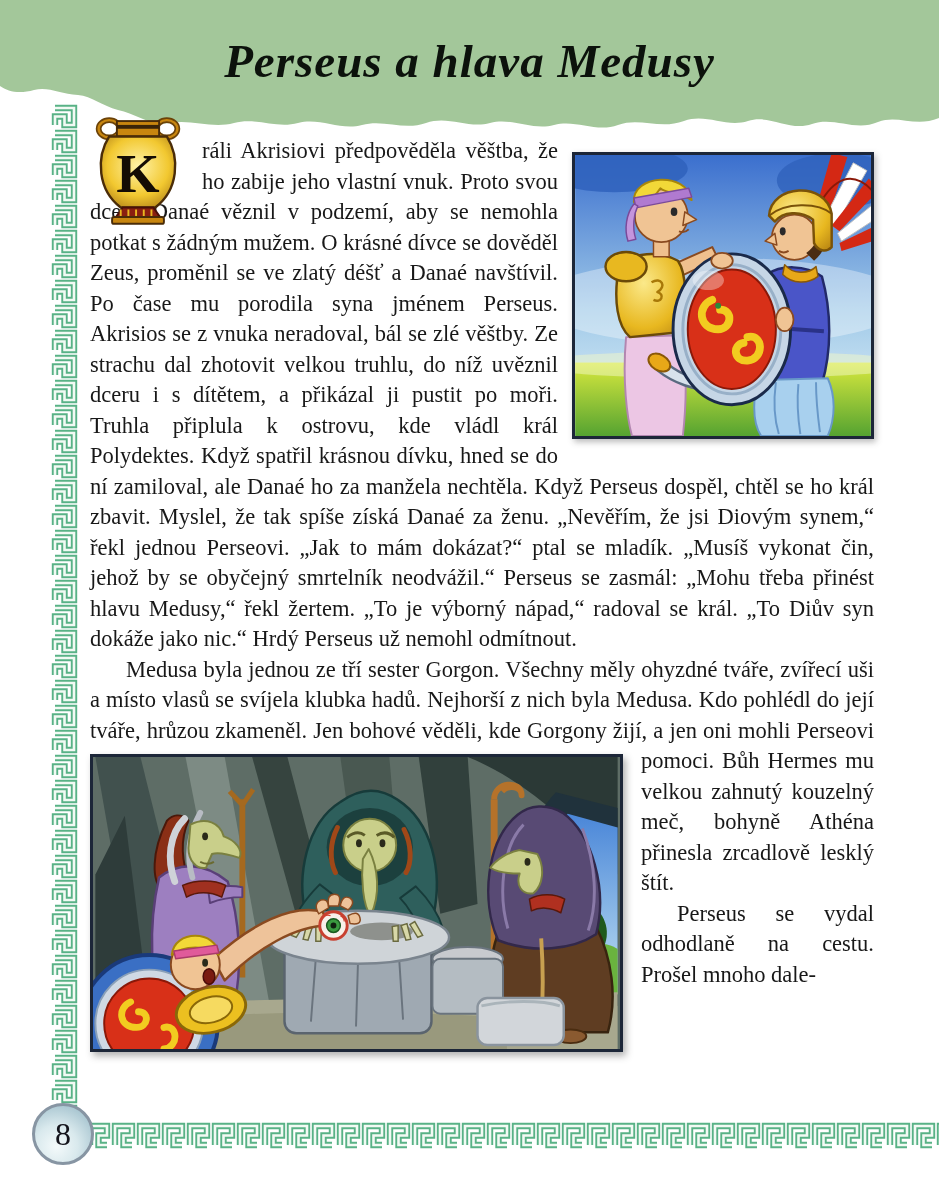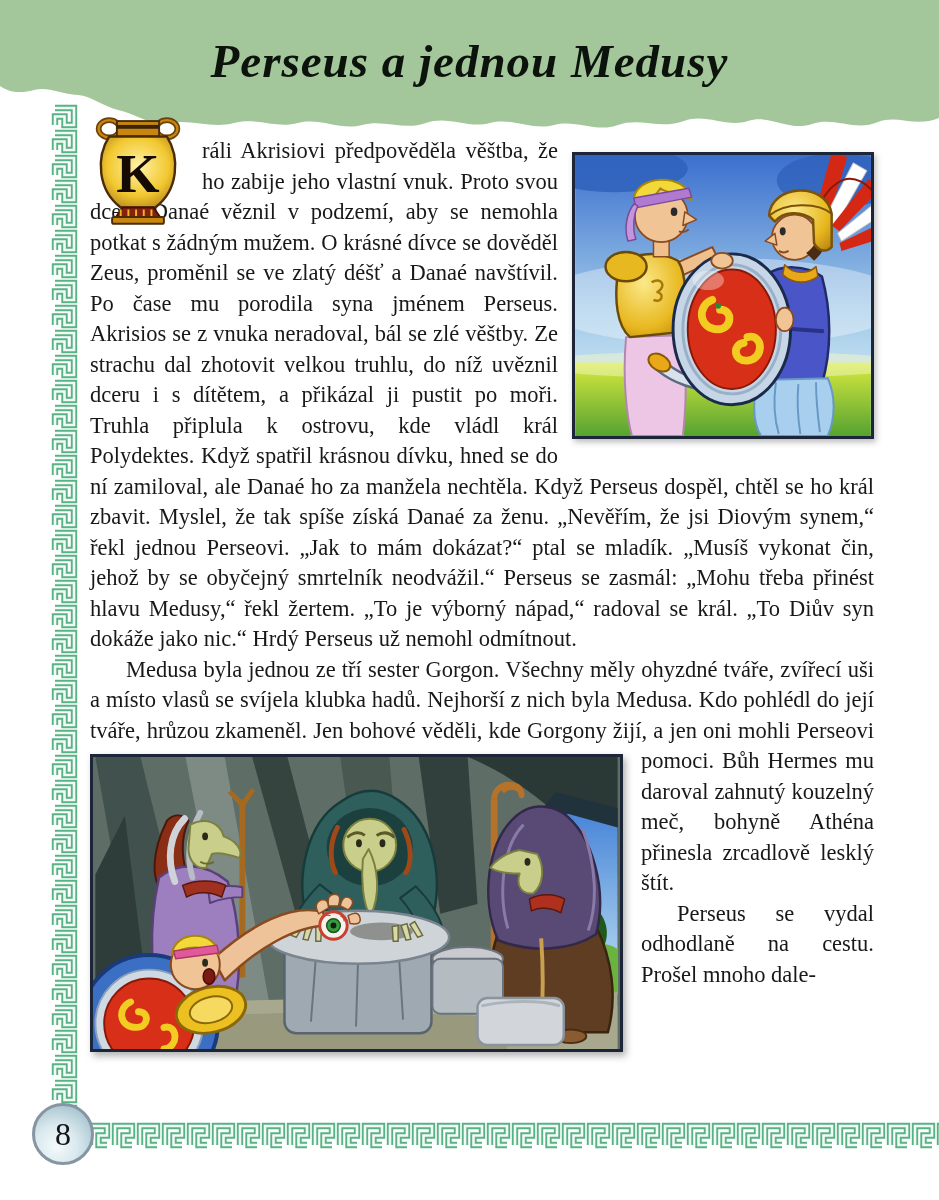--- a/index.html
+++ b/index.html
@@ -46,21 +46,21 @@
 
   <div class="header-band">
     <svg width="939" height="150" viewBox="0 0 939 150">
       <path d="M0,0 H939 V118 C915,128 898,114 878,122 C855,132 834,116 812,124
                C790,132 770,114 748,121 C726,128 706,113 684,121 C660,130 640,117 618,125
                C596,133 576,119 554,125 C532,131 512,117 490,123 C468,129 448,115 426,123
                C404,131 384,119 362,125 C340,131 320,117 298,123 C276,129 256,117 234,123
                C212,129 192,119 170,123 C150,126 136,114 118,110 C102,106 92,96 78,95
                C60,94 48,86 34,90 C20,94 8,92 0,86 Z" fill="#a3c79a"></path>
     </svg>
-    <div class="page-title">Perseus a jednou Medusy</div>
+    <div class="page-title">Perseus a hlava Medusy</div>
   </div>
 
   <div class="border-left">
     <svg width="30" height="1022">
       <defs>
         <pattern id="mv" width="30" height="25" patternUnits="userSpaceOnUse">
           <path d="M5,4 H24 V21 H14.5 V12.5 H5 V21" fill="none" stroke="#58b286" stroke-width="6.4"></path>
           <path d="M5,4 H24 V21 H14.5 V12.5 H5 V21" fill="none" stroke="#f2faf4" stroke-width="2.6"></path>
         </pattern>
       </defs>
@@ -305,19 +305,19 @@
             <path d="M232,164 q4,-4 8,-2 M250,162 q4,2 4,6" fill="none" stroke="#d04030" stroke-width="1.2"></path>
             <g fill="#eec39a" stroke="#8a4a20" stroke-width="1.5">
               <path d="M228,160 q-6,-10 2,-14 q8,-2 8,8 Z"></path>
               <path d="M238,152 q-2,-12 6,-12 q8,0 4,12 Z"></path>
               <path d="M250,152 q2,-12 10,-8 q6,4 -2,12 Z"></path>
               <path d="M258,162 q10,-6 12,2 q2,8 -10,6 Z"></path>
             </g>
           </g>
         </svg>
       </figure>
-      <span>žijí, a jen oni mohli Perseovi pomoci. Bůh Hermes mu daroval zahnutý kouzelný meč, bohyně Athéna přinesla zrcadlově lesklý štít.</span>
+      <span>žijí, a jen oni mohli Perseovi pomoci. Bůh Hermes mu velkou zahnutý kouzelný meč, bohyně Athéna přinesla zrcadlově lesklý štít.</span>
     </div>
 
     <div class="para para-indent"><span>Perseus se vydal odhodlaně na cestu. Prošel mnoho dale-</span></div>
 
   </div>
 </div>
 
 </body></html>

